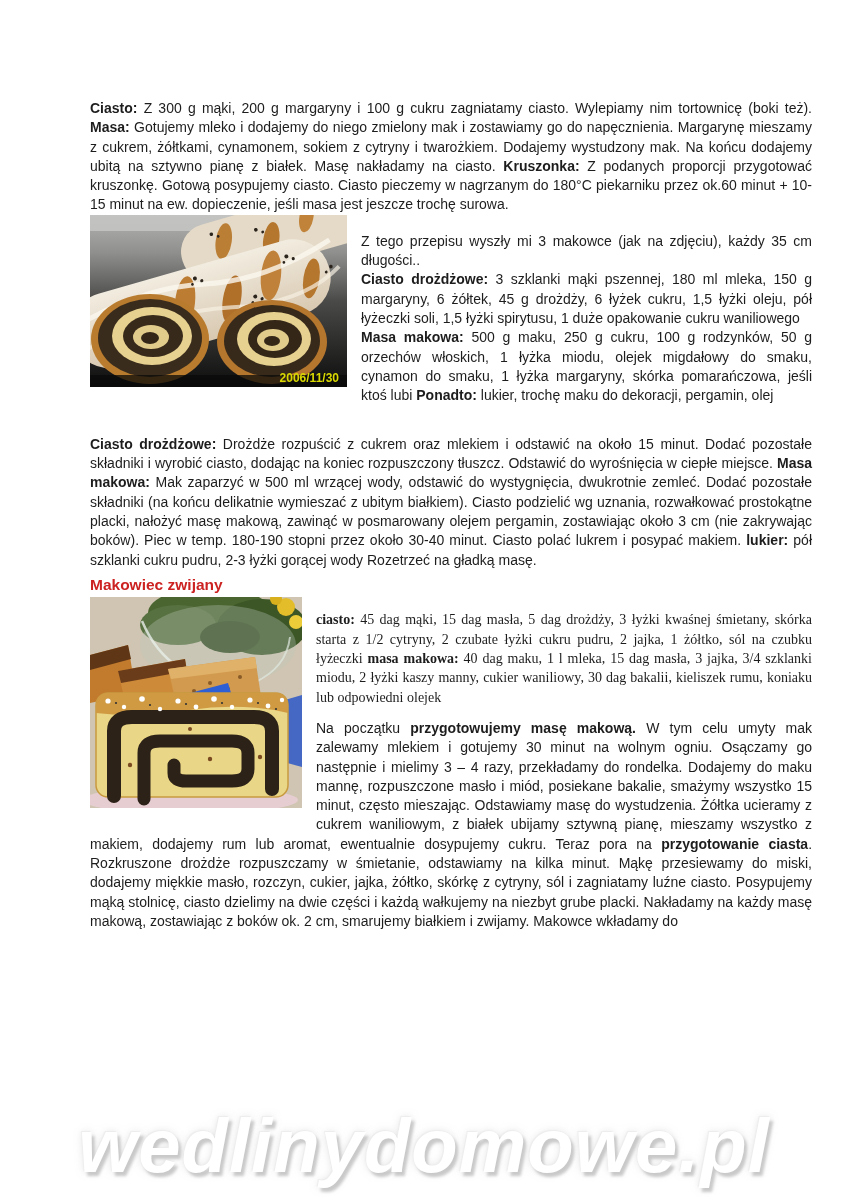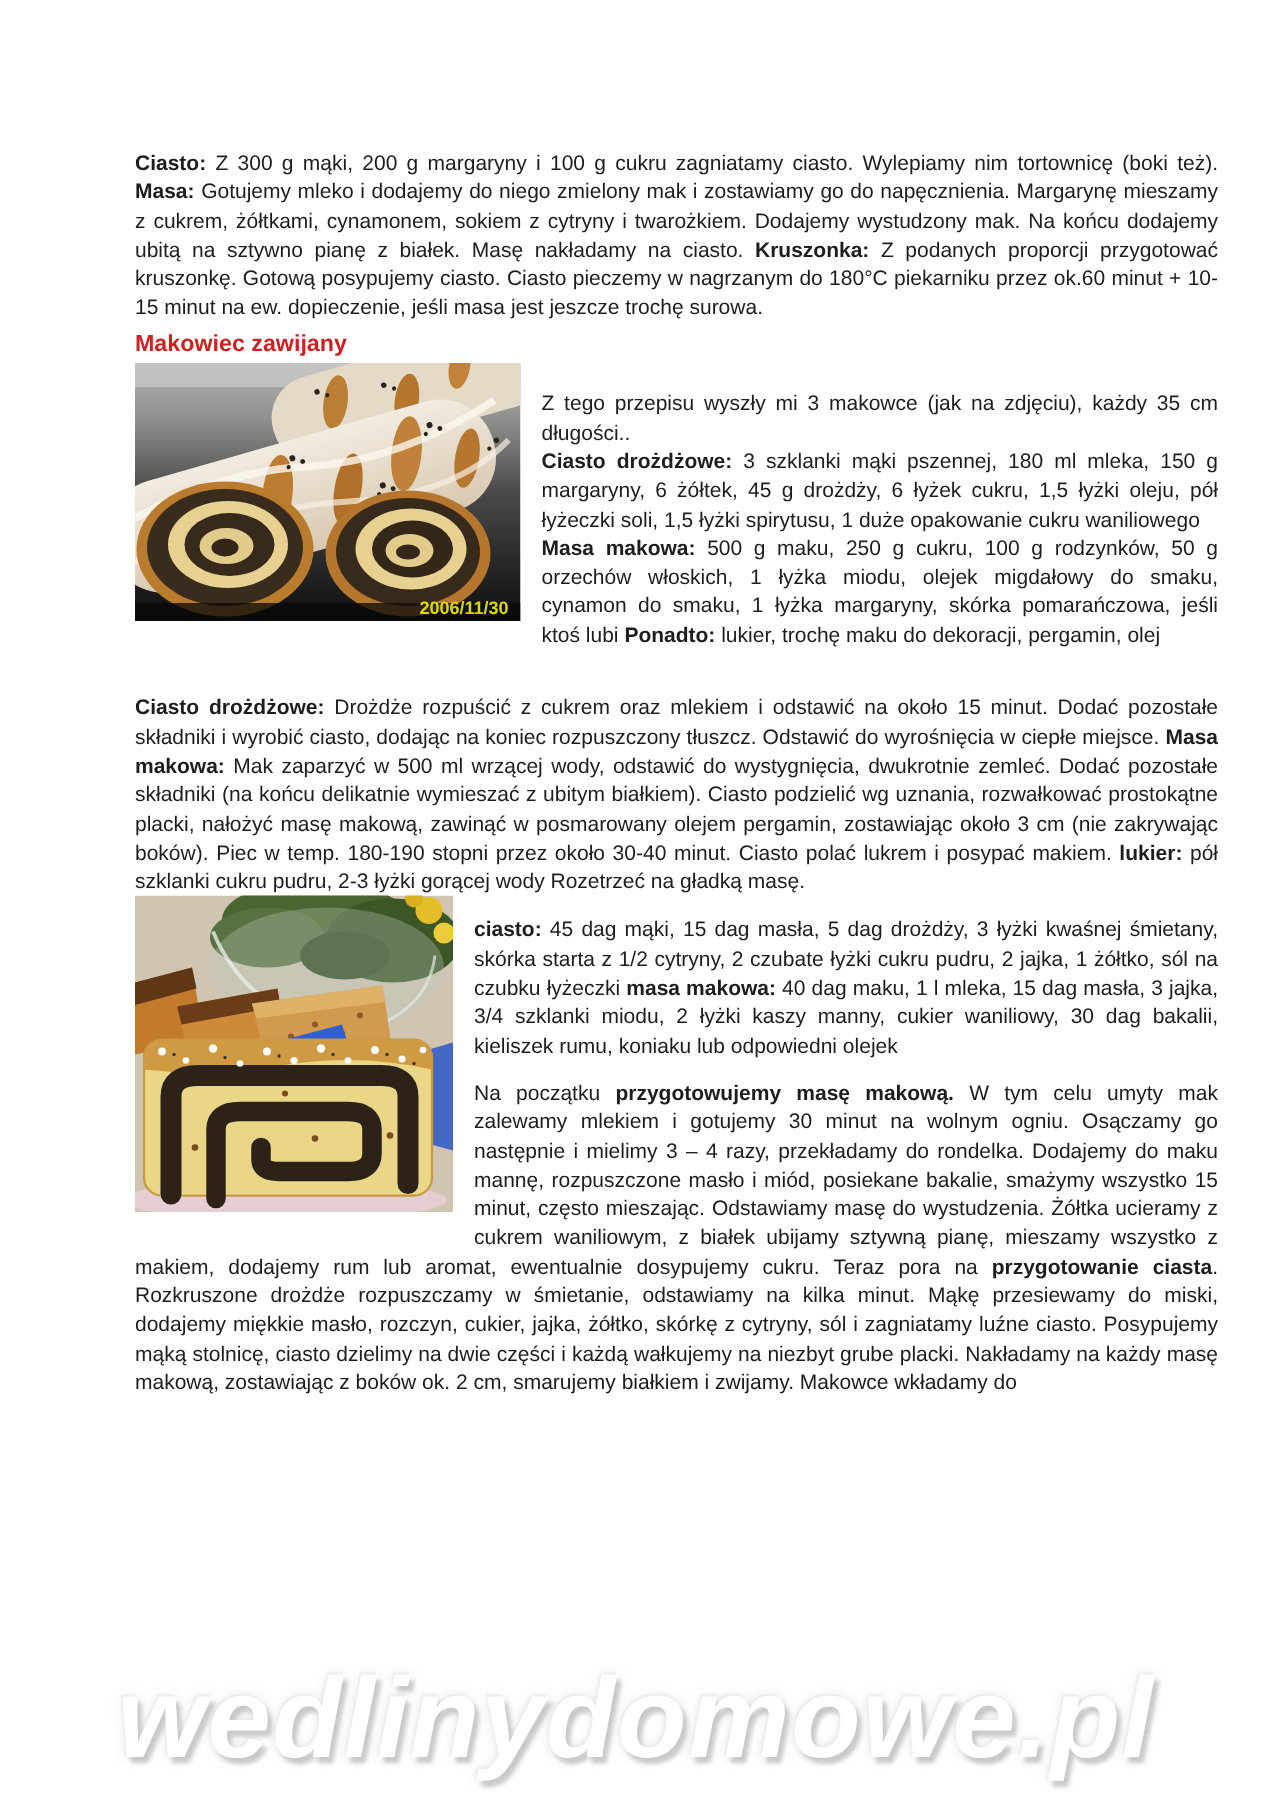--- a/index.html
+++ b/index.html
@@ -22,41 +22,40 @@
   h2.recipe-heading {
     font-size:15.5px; line-height:18.6px; font-weight:bold;
     color:var(--heading, #cc2222);
     margin:6px 0 3px 0;
   }
   .photo-section { display:flow-root; }
   .photo-frame { float:left; margin:0 14px 5px 0; line-height:0; }
   .photo-frame.ph1 { width:257px; height:208px; }
   .photo-frame.ph2 { width:212px; height:211px; margin-bottom:12px; }
   .sec1-text { padding-top:17px;margin-left:28px; }
-  .sec2-ingredients { padding-top:13px; }
+  .sec2-ingredients { padding-top:13px;font-family:Liberation Serif, serif; }
   .sec2-preparation { margin-top:12px; }
   .middle-para { margin-top:7px; }
   .watermark {
     position:absolute; left:44px; top:1102px; width:760px;
     text-align:center; white-space:nowrap;
     font-size:76px; font-weight:bold; letter-spacing:1px;
     color:var(--watermark, #ffffff);
     text-shadow: 3px 4px 3px #c9c9c9, -1px -1px 1px #ededed, 0 0 8px rgba(175,175,175,0.35);
     pointer-events:none;
     font-style:italic;
   }
 </style>
 </head>
 <body>
 
 <div class="page">
 
   <p class="body-text"><b>Ciasto:</b><span> Z 300 g mąki, 200 g margaryny i 100 g cukru zagniatamy ciasto. Wylepiamy nim tortownicę (boki też). </span><b>Masa:</b><span> Gotujemy mleko i dodajemy do niego zmielony mak i zostawiamy go do napęcznienia. Margarynę mieszamy z cukrem, żółtkami, cynamonem, sokiem z cytryny i twarożkiem. Dodajemy wystudzony mak. Na końcu dodajemy ubitą na sztywno pianę z białek. Masę nakładamy na ciasto. </span><b>Kruszonka:</b><span> Z podanych proporcji przygotować kruszonkę. Gotową posypujemy ciasto. Ciasto pieczemy w nagrzanym do 180°C piekarniku przez ok.60 minut + 10-15 minut na ew. dopieczenie, jeśli masa jest jeszcze trochę surowa.</span></p>
 
-  <h2 class="recipe-heading">Makowiec zawijany</h2>
 
   <div class="photo-section">
     <div class="photo-frame ph1">
       
       <svg width="257" height="172" viewBox="0 0 257 172" xmlns="http://www.w3.org/2000/svg">
         <defs>
           <linearGradient id="p1bg" x1="0" y1="0" x2="0" y2="1">
             <stop offset="0" stop-color="#b3b3b1"></stop>
             <stop offset="0.22" stop-color="#8f8f8d"></stop>
             <stop offset="0.5" stop-color="#4a4a48"></stop>
@@ -121,20 +120,21 @@
         </g>
         <rect x="0" y="160" width="257" height="12" fill="#0a0a0a" opacity="0.75"></rect>
         <text x="249" y="167" text-anchor="end" font-size="12" font-weight="bold" fill="#d9d900">2006/11/30</text>
       </svg>
     </div>
     <p class="body-text sec1-text"><span>Z tego przepisu wyszły mi 3 makowce (jak na zdjęciu), każdy 35 cm długości..</span><br><b>Ciasto drożdżowe:</b><span> 3 szklanki mąki pszennej, 180 ml mleka, 150 g margaryny, 6 żółtek, 45 g drożdży, 6 łyżek cukru, 1,5 łyżki oleju, pół łyżeczki soli, 1,5 łyżki spirytusu, 1 duże opakowanie cukru waniliowego</span><br><b>Masa makowa:</b><span> 500 g maku, 250 g cukru, 100 g rodzynków, 50 g orzechów włoskich, 1 łyżka miodu, olejek migdałowy do smaku, cynamon do smaku, 1 łyżka margaryny, skórka pomarańczowa, jeśli ktoś lubi </span><b>Ponadto:</b><span> lukier, trochę maku do dekoracji, pergamin, olej</span></p>
   </div>
 
   <p class="body-text middle-para"><b>Ciasto drożdżowe:</b><span> Drożdże rozpuścić z cukrem oraz mlekiem i odstawić na około 15 minut. Dodać pozostałe składniki i wyrobić ciasto, dodając na koniec rozpuszczony tłuszcz. Odstawić do wyrośnięcia w ciepłe miejsce. </span><b>Masa makowa:</b><span> Mak zaparzyć w 500 ml wrzącej wody, odstawić do wystygnięcia, dwukrotnie zemleć. Dodać pozostałe składniki (na końcu delikatnie wymieszać z ubitym białkiem). Ciasto podzielić wg uznania, rozwałkować prostokątne placki, nałożyć masę makową, zawinąć w posmarowany olejem pergamin, zostawiając około 3 cm (nie zakrywając boków). Piec w temp. 180-190 stopni przez około 30-40 minut. Ciasto polać lukrem i posypać makiem. </span><b>lukier:</b><span> pół szklanki cukru pudru, 2-3 łyżki gorącej wody Rozetrzeć na gładką masę.</span></p>
 
+  <h2 class="recipe-heading">Makowiec zwijany</h2>
 
   <div class="photo-section">
     <div class="photo-frame ph2">
       
       <svg width="212" height="211" viewBox="0 0 212 211" xmlns="http://www.w3.org/2000/svg">
         <rect width="212" height="211" fill="#cfc5b2"></rect>
         <ellipse cx="120" cy="16" rx="62" ry="26" fill="#4a652f"></ellipse>
         <ellipse cx="172" cy="30" rx="45" ry="28" fill="#3c5626"></ellipse>
         <ellipse cx="88" cy="28" rx="38" ry="20" fill="#587140"></ellipse>
         <ellipse cx="140" cy="40" rx="30" ry="16" fill="#324a20"></ellipse>

